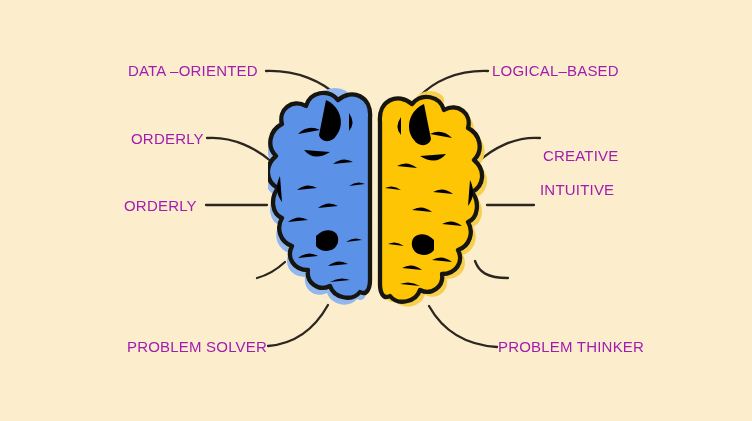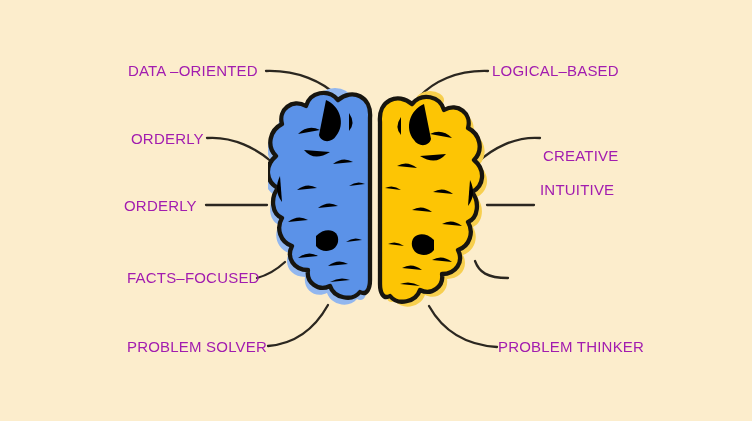--- a/index.html
+++ b/index.html
@@ -93,20 +93,19 @@
 
     <g transform="translate(212,4) scale(-1,1)">
       <use href="#hemiP" class="hyellow outlined"></use>
       <use href="#hemiD" class="det"></use>
     </g>
   </svg>
 
   <div class="lbl pos-data-oriented">DATA –ORIENTED</div>
   <div class="lbl pos-logical">ORDERLY</div>
   <div class="lbl pos-orderly">ORDERLY</div>
-  <div class="lbl pos-facts-focused">FACTS–FOCUSED</div>
   <div class="lbl pos-problem-solver">PROBLEM SOLVER</div>
   <div class="lbl pos-emotion-based">LOGICAL–BASED</div>
   <div class="lbl pos-creative">CREATIVE</div>
   <div class="lbl pos-intuitive">INTUITIVE</div>
   <div class="lbl pos-visual-thinker">PROBLEM THINKER</div>
 
 </div>
 
 </body></html>

